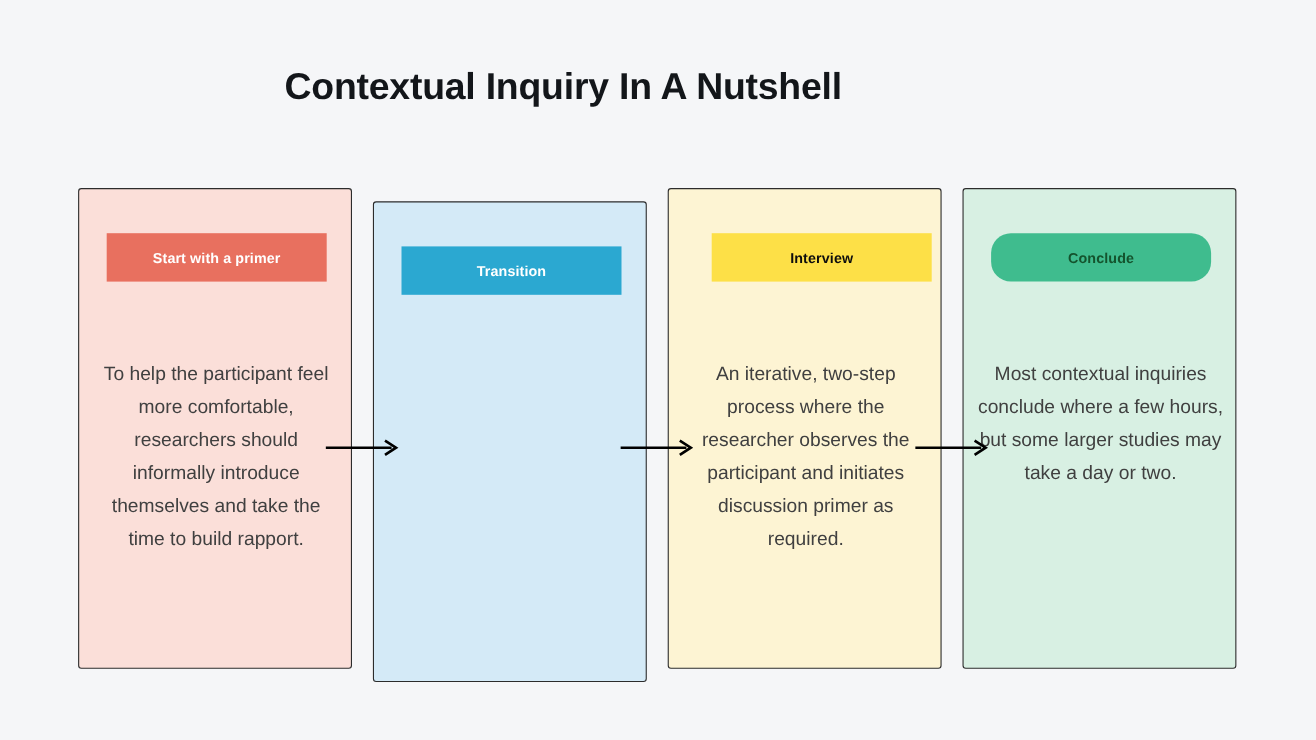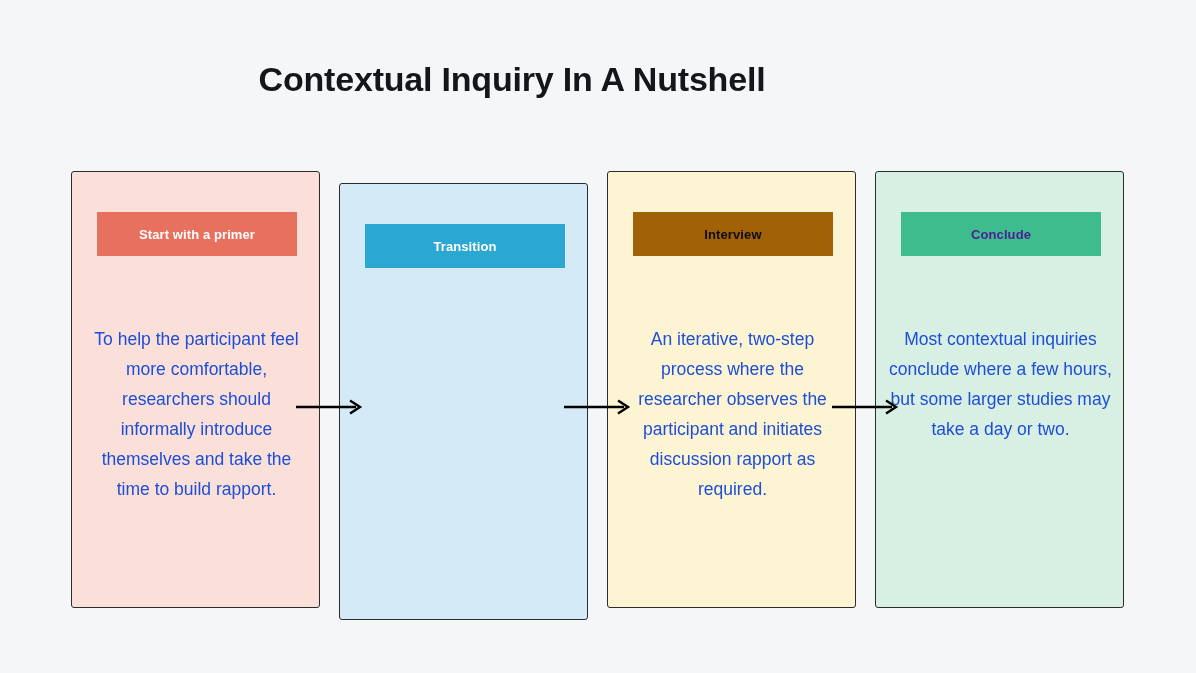--- a/index.html
+++ b/index.html
@@ -70,21 +70,21 @@
   }
 
   .card-body {
     position: absolute;
     top: 152px;
     left: 12px;
     width: 225px;
     text-align: center;
     font-size: 17.5px;
     line-height: 30px;
-    color: #1d4ed8;
+    color: #404040;
   }
 
   .connector {
     position: absolute;
     top: 228px;
     width: 68px;
     height: 16px;
     z-index: 5;
   }
   .connector.a0 { left: 225px; }
@@ -109,28 +109,28 @@
       <div class="card-body">To help the participant feel more comfortable, researchers should informally introduce themselves and take the time to build rapport.</div>
     </div>
 
     <div class="card c1" style="background: rgb(212, 234, 247);">
       <div class="card-header" style="background: rgb(43, 168, 209); color: rgb(255, 255, 255);">
         <span>Transition</span>
       </div>
     </div>
 
     <div class="card c2" style="background: rgb(253, 244, 211);">
-      <div class="card-header" style="background: #a16207; color: rgb(13, 13, 13);">
+      <div class="card-header" style="background: #fde047; color: rgb(13, 13, 13); margin-left: 14px;">
         <span>Interview</span>
       </div>
-      <div class="card-body">An iterative, two-step process where the researcher observes the participant and initiates discussion rapport as required.</div>
+      <div class="card-body">An iterative, two-step process where the researcher observes the participant and initiates discussion primer as required.</div>
     </div>
 
     <div class="card c3" style="background: rgb(216, 240, 227);">
-      <div class="card-header" style="background: rgb(63, 188, 142); color: #4c1d95;">
+      <div class="card-header" style="background: rgb(63, 188, 142); color: #14532d; border-radius: 18px;">
         <span>Conclude</span>
       </div>
       <div class="card-body">Most contextual inquiries conclude where a few hours, but some larger studies may take a day or two.</div>
     </div>
 
     <div class="connector a0">
       <svg width="68" height="16" viewBox="0 0 68 16">
         <line x1="0" y1="8" x2="60" y2="8" stroke="#000000" stroke-width="2.4"></line>
         <polyline points="54,1.5 64,8 54,14.5" fill="none" stroke="#000000" stroke-width="2.4"></polyline>
       </svg>

